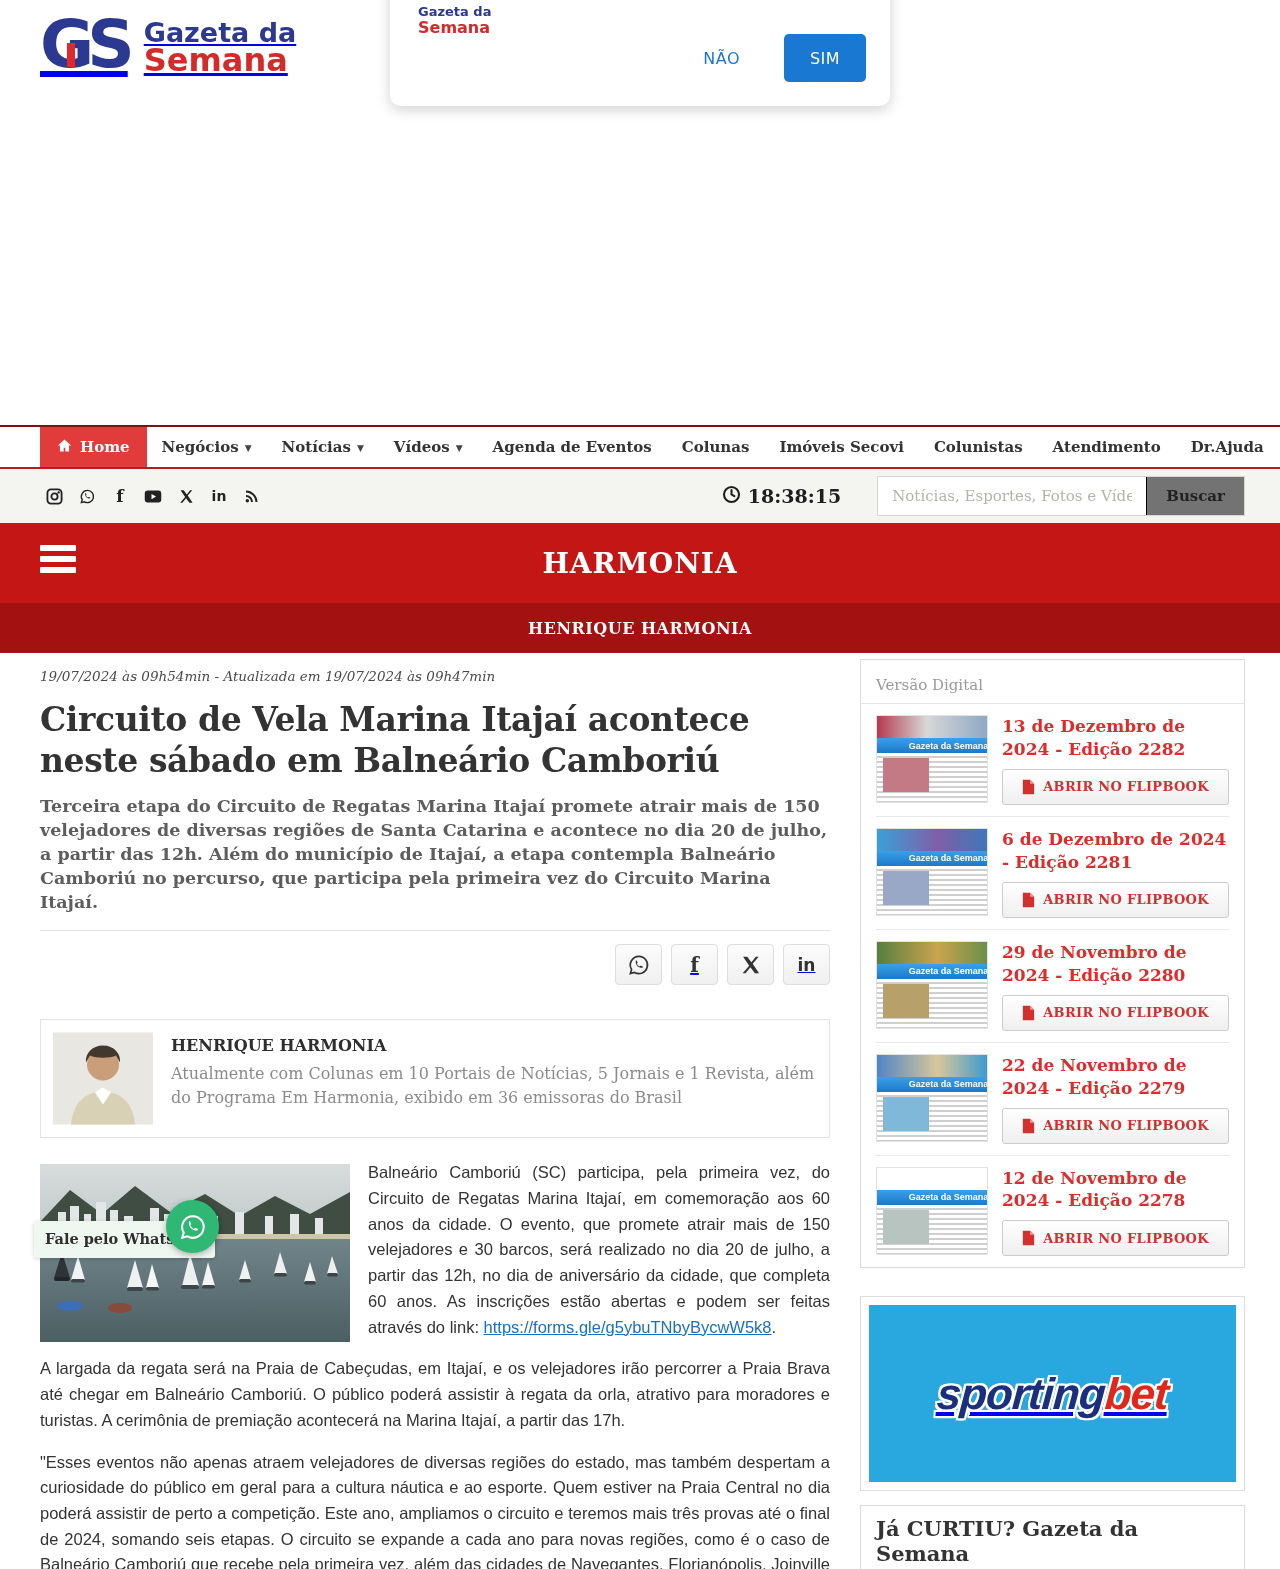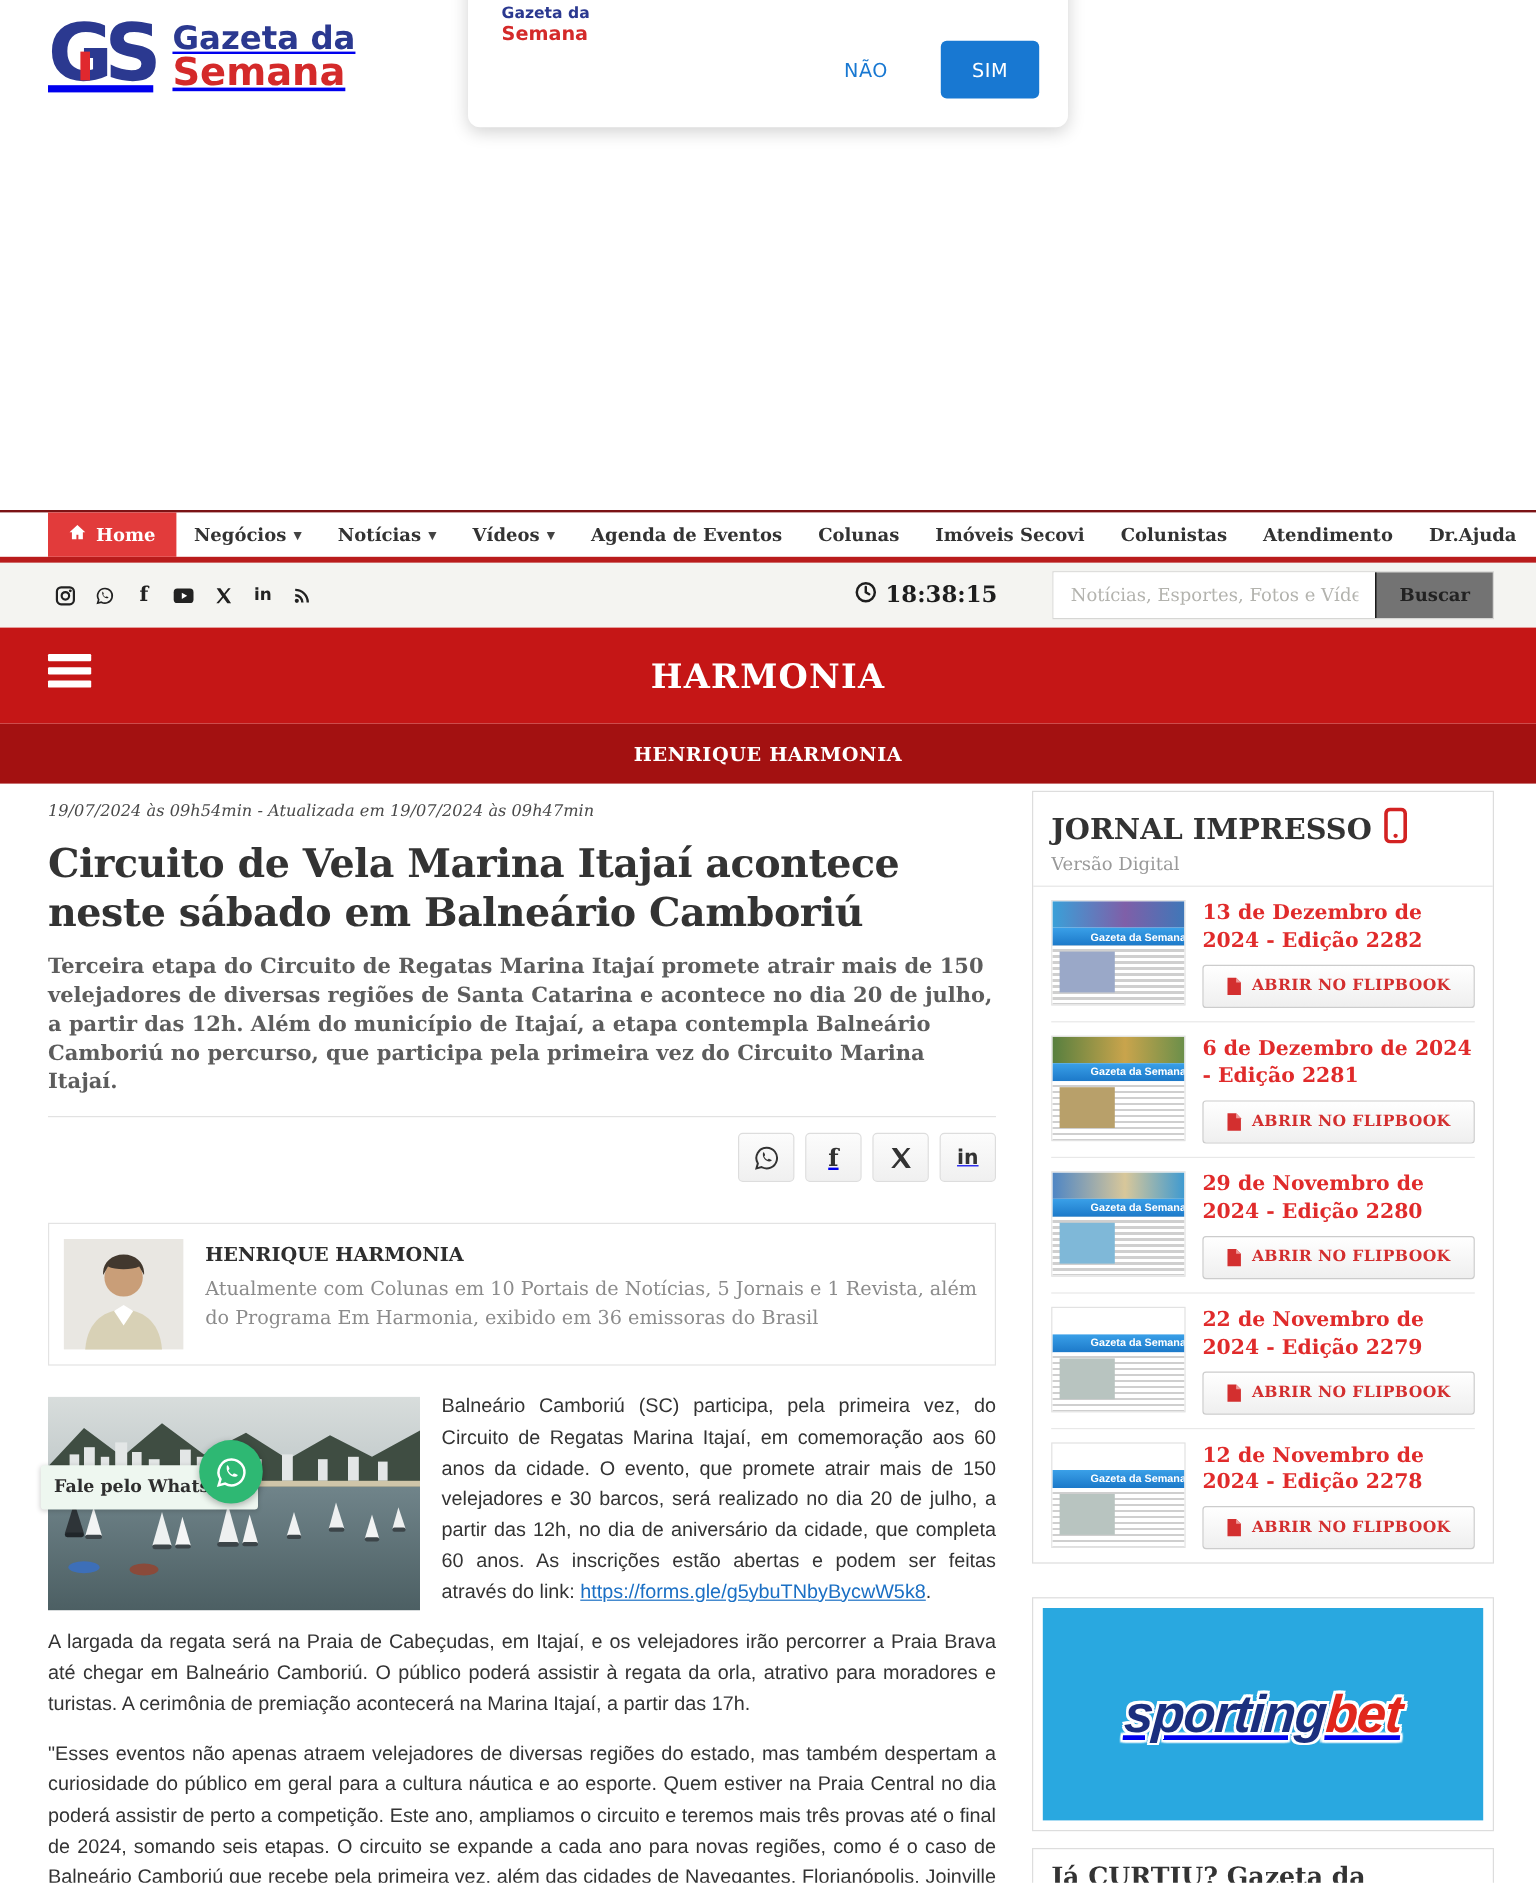--- a/index.html
+++ b/index.html
@@ -21,35 +21,35 @@
                   background:#fff; border-radius:10px; box-shadow:0 4px 14px rgba(0,0,0,.18);
                   padding:48px 24px 0 28px; }
   .modal-logo-line1 { color:#2b3990; font-weight:bold; font-size:13px; font-family:"DejaVu Sans",sans-serif;}
   .modal-logo-line2 { color:#d42a2a; font-weight:bold; font-size:16px; font-family:"DejaVu Sans",sans-serif; margin-top:-1px;}
   .modal-actions { position:absolute; right:24px; bottom:24px; display:flex; align-items:center; gap:44px; }
   .btn-nao { color:#1878d2; font-size:16px; letter-spacing:.5px; background:none; border:none; font-family:"DejaVu Sans",sans-serif;}
   .btn-sim { background:#1878d2; color:#fff; border:none; border-radius:5px; width:82px; height:48px;
              font-size:16px; letter-spacing:.5px; font-family:"DejaVu Sans",sans-serif; }
 
   
-  .main-nav { border-top:2px solid #7b1315; border-bottom:5px solid #b91c1c; background:#fff;
+  .main-nav { border-top:2px solid #7b1315; border-bottom:2px solid #b91c1c; background:#fff;
               height:44px; display:flex; align-items:stretch; padding-left:40px; }
   .nav-home { background:#e23b3b; color:#fff; display:flex; align-items:center; gap:8px; padding:0 17px;
               font-family:"DejaVu Serif",serif; font-weight:bold; font-size:15px; text-decoration:none;}
   .nav-link { display:flex; align-items:center; gap:6px; padding:0 15px; color:#333; text-decoration:none;
               font-family:"DejaVu Serif",serif; font-weight:bold; font-size:15px; }
   .caret { font-size:9px; color:#444; margin-top:2px;}
 
   
   .social-bar { height:54px; background:#f4f4f1; display:flex; align-items:center; padding:0 35px 0 45px; }
   .soc-icons { display:flex; align-items:center; gap:15px; }
   .soc-icons a { display:flex; align-items:center; justify-content:center; width:18px; height:18px; text-decoration:none;}
   .glyph-f { font-family:"DejaVu Serif",serif; font-weight:bold; font-size:17px; color:#222; }
   .glyph-in { font-family:"DejaVu Sans",sans-serif; font-weight:bold; font-size:14px; color:#222; }
-  .bar-right { margin-left:auto; display:flex; align-items:center; gap:46px; }
+  .bar-right { margin-left:auto; display:flex; align-items:center; gap:36px; }
   .clock { display:flex; align-items:center; gap:7px; font-family:"DejaVu Serif",serif; font-weight:bold;
            font-size:19px; color:#1e1e1e; }
   .search { display:flex; height:40px; border:1px solid #d6d6d4; background:#fff; }
   .search input { border:none; outline:none; width:268px; padding:0 14px; font-family:"DejaVu Serif",serif;
                   font-size:15px; color:#555; }
   .search input::placeholder { color:#b3b3ae; }
   .search button { border:none; border-left:1px solid #000000; background:#737373; padding:0 19px;
                    font-family:"DejaVu Serif",serif; font-weight:bold; font-size:15px; color:#222; }
 
   
@@ -384,29 +384,20 @@
       <p><span>Balneário Camboriú (SC) participa, pela primeira vez, do Circuito de Regatas Marina Itajaí, em comemoração aos 60 anos da cidade. O evento, que promete atrair mais de 150 velejadores e 30 barcos, será realizado no dia 20 de julho, a partir das 12h, no dia de aniversário da cidade, que completa 60 anos. As inscrições estão abertas e podem ser feitas através do link: </span><a href="#">https://forms.gle/g5ybuTNbyBycwW5k8</a><span>.</span></p>
       <p>A largada da regata será na Praia de Cabeçudas, em Itajaí, e os velejadores irão percorrer a Praia Brava até chegar em Balneário Camboriú. O público poderá assistir à regata da orla, atrativo para moradores e turistas. A cerimônia de premiação acontecerá na Marina Itajaí, a partir das 17h.</p>
       <p>"Esses eventos não apenas atraem velejadores de diversas regiões do estado, mas também despertam a curiosidade do público em geral para a cultura náutica e ao esporte. Quem estiver na Praia Central no dia poderá assistir de perto a competição. Este ano, ampliamos o circuito e teremos mais três provas até o final de 2024, somando seis etapas. O circuito se expande a cada ano para novas regiões, como é o caso de Balneário Camboriú que recebe pela primeira vez, além das cidades de Navegantes, Florianópolis, Joinville e São Francisco do Sul nas próximas etapas," explica Carlos Gayoso de Oliveira, diretor da Marina Itajaí.</p>
 
     </div>
   </article>
 
   <aside class="sidebar">
 
     <div class="sb-box jornal">
-      <div class="jornal-head">
-        <span class="jornal-title">JORNAL IMPRESSO</span>
-        <span>
-          <svg width="20" height="30" viewBox="0 0 20 30">
-              <rect x="2" y="1.5" width="16" height="27" rx="3.5" fill="none" stroke="#d32222" stroke-width="3"></rect>
-              <circle cx="10" cy="23.5" r="1.8" fill="#d32222"></circle>
-            </svg>
-        </span>
-      </div>
       <div class="versao">Versão Digital</div>
       <hr>
 
       <div class="edition">
         <div class="thumb">
           <div class="t-photo"></div>
           <div class="t-mast">Gazeta da Semana</div>
           <div class="t-body"></div>
         </div>
         <div class="ed-right">

